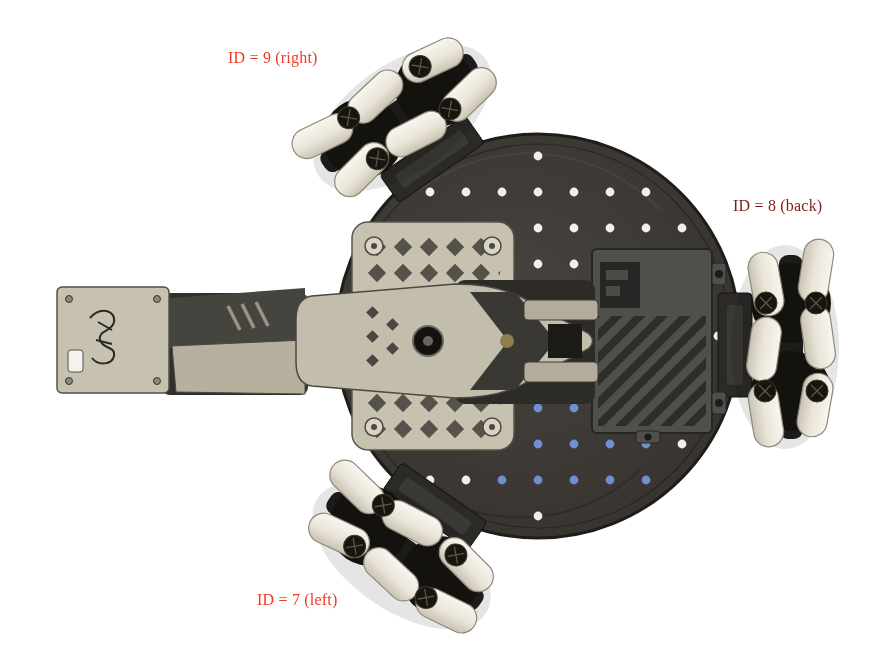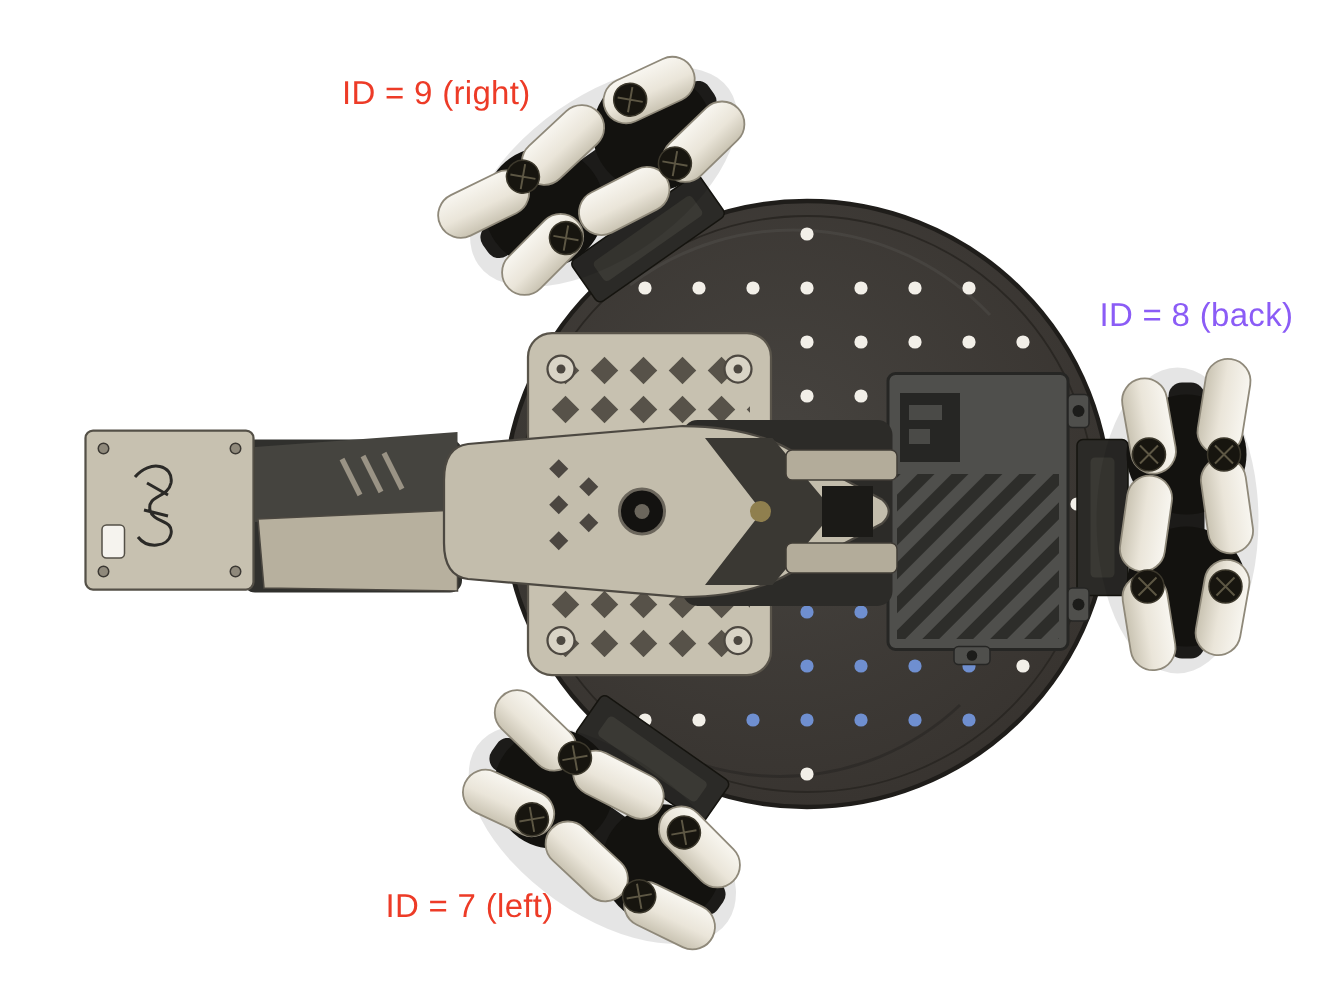--- a/index.html
+++ b/index.html
@@ -6,25 +6,26 @@
   .stage{
     position:relative;
     width:888px;height:669px;
     background:#ffffff;
     overflow:hidden;
     font-family:"Liberation Sans", sans-serif;
   }
   .stage svg{position:absolute;left:0;top:0;}
   .annotation{
     position:absolute;
-    font-size:22px;
+    font-size:16px;
     font-weight:500;
     color:#ed3b27;
     white-space:nowrap;
     letter-spacing:0.2px;
+    font-family:Liberation Serif, serif;
   }
   #label-9{left:228px;top:49px;}
   #label-8{left:733px;top:197px;}
   #label-7{left:221px;top:591px;}
 </style>
 </head>
 <body>
 
 <div class="stage" style="background: rgb(255, 255, 255);">
 
@@ -246,15 +247,15 @@
       <rect x="548" y="324" width="34" height="34" fill="#1b1a17"></rect>
       <circle cx="507" cy="341" r="7" fill="#8f7f4e"></circle>
     </g>
 
     <use href="#wheelUnit" transform="translate(399,113) rotate(-35)"></use>
     <use href="#wheelUnit" transform="translate(405,551) rotate(35)"></use>
     <use href="#wheelUnit" transform="translate(791,347) rotate(90)"></use>
   </svg>
 
   <div class="annotation" id="label-9" style="color: rgb(237, 59, 39);">ID = 9 (right)</div>
-  <div class="annotation" id="label-8" style="color: #8b5cf6;">ID = 8 (back)</div>
+  <div class="annotation" id="label-8" style="color: #7f1d1d;">ID = 8 (back)</div>
   <div class="annotation" id="label-7" style="color: rgb(237, 59, 39); margin-left: 36px;">ID = 7 (left)</div>
 </div>
 
 </body></html>

